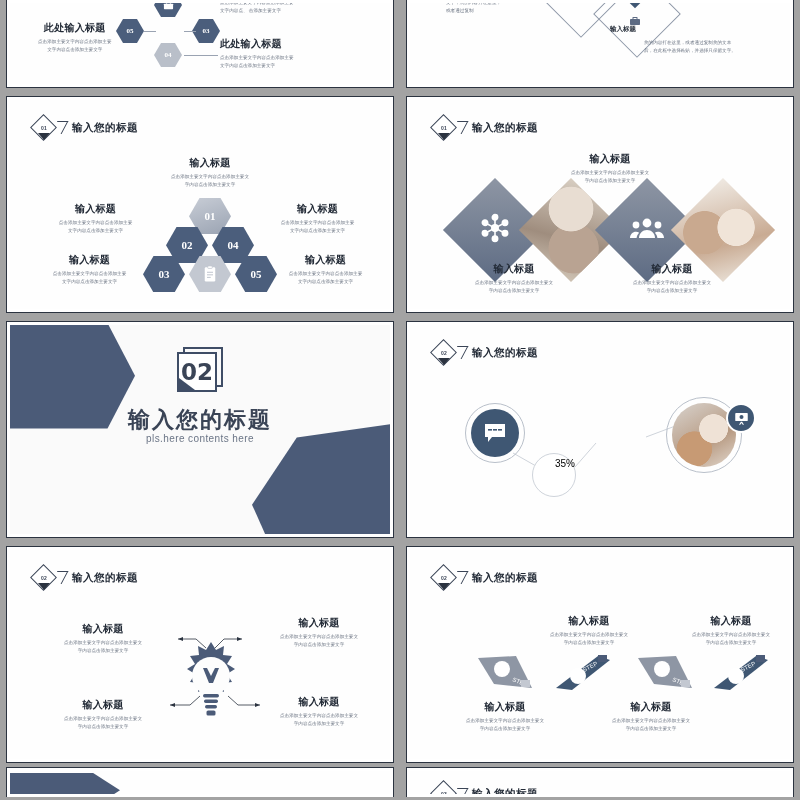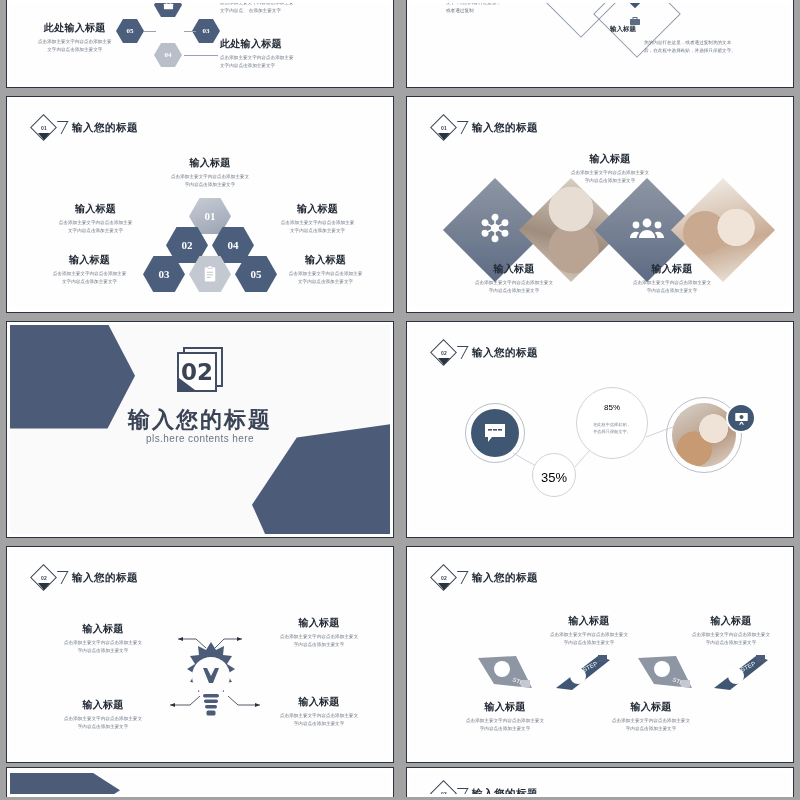--- a/index.html
+++ b/index.html
@@ -466,28 +466,23 @@
                       display:flex;align-items:center;justify-content:center;">
             <svg width="24" height="22" viewBox="0 0 24 22" fill="#fff">
               <path d="M2 2h20v13H9l-4 5v-5H2z"></path>
               <rect x="5" y="7" width="4" height="1.6" fill="#3f5773"></rect>
               <rect x="10" y="7" width="4" height="1.6" fill="#3f5773"></rect>
               <rect x="15" y="7" width="4" height="1.6" fill="#3f5773"></rect>
             </svg>
           </div>
 
           <div class="circ ring" style="left:122px; top:128px; width:44px; height:44px;">
-            <div style="position:absolute;width:100%;top:16px;text-align:center;font-size:13px;color:#5c6personal;">35%</div>
-          </div>
-
-          <div class="circ ring" style="left:166px; top:62px; width:72px; height:72px;">
-            <div style="position:absolute;width:100%;top:15px;text-align:center;font-size:8px;color:#5a6personal;">85%</div>
-            <div style="position:absolute;width:100%;top:34px;text-align:center;font-size:4.2px;color:#7b8490;line-height:1.5;">在此框中选择粘贴，</div>
-            <div style="position:absolute;width:100%;top:41px;text-align:center;font-size:4.2px;color:#7b8490;line-height:1.5;">并选择只保留文字。</div>
-          </div>
+            <div style="position:absolute;width:100%;top:4px;text-align:right;font-size:10px;color:#5c6personal;">35%</div>
+          </div>
+
 
           <div class="circ ring-out" style="left:256px; top:72px; width:76px; height:76px;"></div>
           <div class="circ" style="left:262px; top:78px; width:64px; height:64px; overflow:hidden;
                       background: radial-gradient(circle at 65% 40%, #efe2d6 0 25%, transparent 26%),
                                   radial-gradient(circle at 35% 72%, #c79a74 0 28%, transparent 29%),
                                   linear-gradient(150deg,#d9d4cf,#b79a82 60%,#e3d9cf);"></div>
 
           <div class="circ solid" style="left:316px; top:78px; width:30px; height:30px;
                       border:2px solid #fff; display:flex;align-items:center;justify-content:center;">
             <svg width="15" height="15" viewBox="0 0 24 24" fill="#fff">

